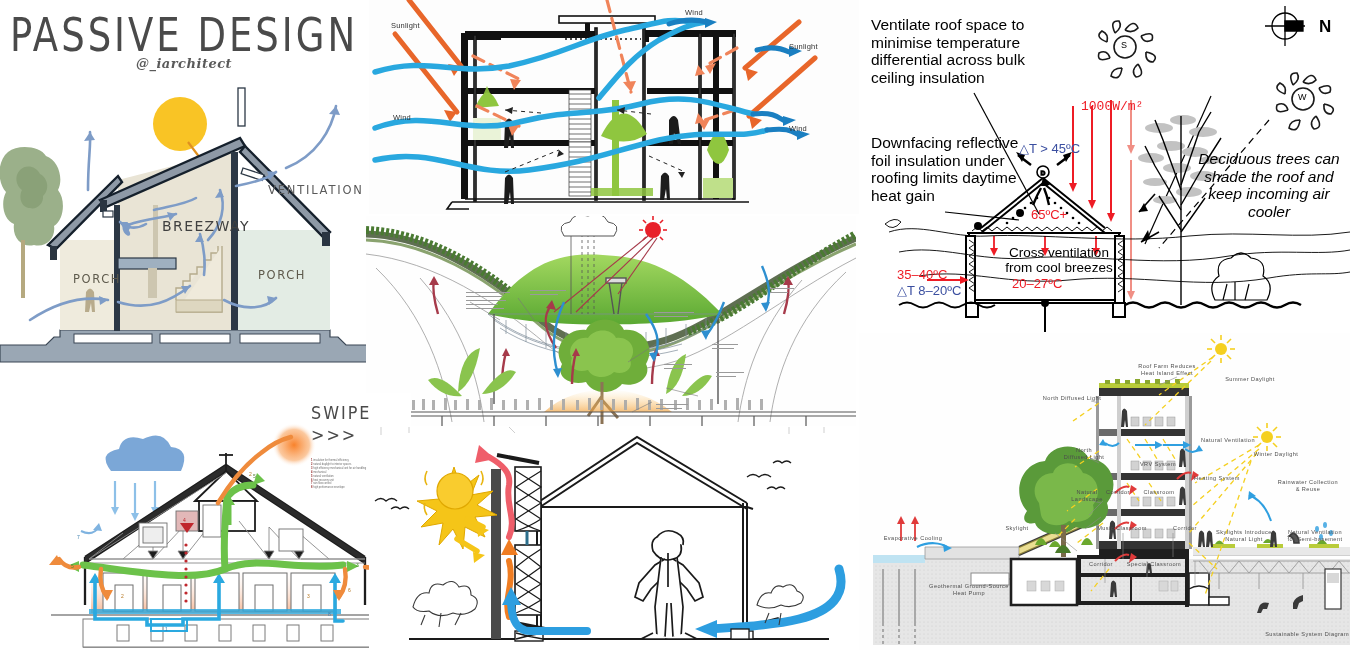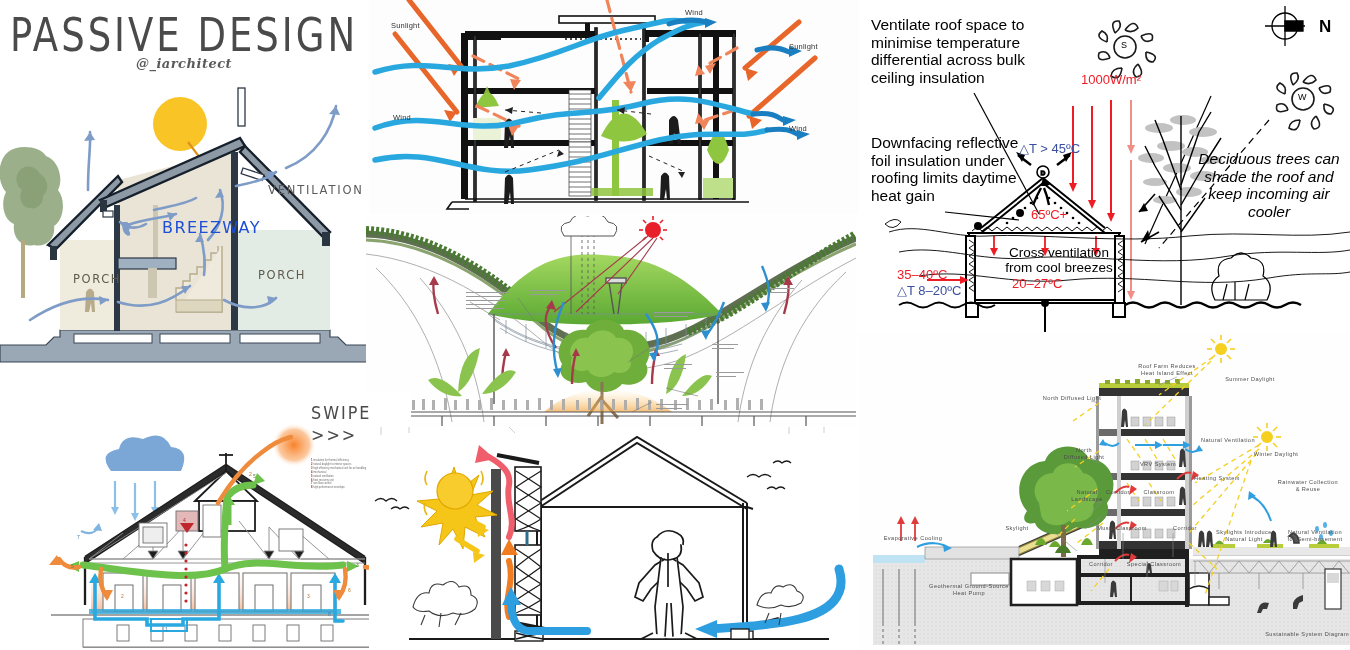--- a/index.html
+++ b/index.html
@@ -157,21 +157,21 @@
       <path d="M236,186 C256,182 270,178 276,172"></path>
       <path d="M276,172 l-9,-1 l3,9 z" fill="#7e9cc7" stroke="none"></path>
       <path d="M286,168 C316,156 332,130 336,106"></path>
       <path d="M336,106 l-7,8 l11,1 z" fill="#7e9cc7" stroke="none"></path>
       <path d="M146,224 C136,230 126,228 120,222"></path>
       <path d="M120,222 l4,8 l4,-8 z" fill="#7e9cc7" stroke="none"></path>
     </g>
   </svg>
 
   <div style="position:absolute;left:268px;top:183px;font-family:'DejaVu Sans',sans-serif;font-size:11.5px;letter-spacing:1.8px;color:#5a5a5a;">VENTILATION</div>
-  <div style="position:absolute;left:162px;top:218px;font-family:'DejaVu Sans',sans-serif;font-size:16px;letter-spacing:1.4px;color:#1d4ed8;">BREEZWAY</div>
+  <div style="position:absolute;left:162px;top:218px;font-family:'DejaVu Sans',sans-serif;font-size:14px;letter-spacing:1.4px;color:#404040;">BREEZWAY</div>
   <div style="position:absolute;left:73px;top:272px;font-family:'DejaVu Sans',sans-serif;font-size:11.5px;letter-spacing:1.6px;color:#5e5a4c;">PORCH</div>
   <div style="position:absolute;left:258px;top:268px;font-family:'DejaVu Sans',sans-serif;font-size:11.5px;letter-spacing:1.6px;color:#5e5a4c;">PORCH</div>
 </div>
 
 <div class="panel" id="p2">
   <svg class="svg-layer" viewBox="0 0 490 214">
 
     <g fill="#111">
       <rect x="92" y="33" width="40" height="7"></rect>
       <rect x="96" y="31" width="130" height="7"></rect>
@@ -504,21 +504,21 @@
     </g>
     <path d="M110,280 l-9,-4 l0,8 z" fill="#ee1c25"></path>
   </svg>
 
   <div class="t3" style="left:12px;top:134px;width:170px;">Downfacing reflective foil insulation under roofing limits daytime heat gain</div>
   <div class="t3" style="left:12px;top:16px;width:190px;">Ventilate roof space to minimise temperature differential across bulk ceiling insulation</div>
   <div class="t3 right" style="right:6px;top:150px;width:150px;">Deciduous trees can shade the roof and keep incoming air cooler</div>
   <div class="t3 small" style="left:145px;top:245px;width:110px;text-align:center;white-space:pre-line;">Cross ventilation
 from cool breezes</div>
 
-  <div class="t3 red" style="left:222px;top:73px;">1000W/m²</div>
+  <div class="t3 red" style="left:222px;top:100px;font-family:Liberation Mono, monospace;">1000W/m²</div>
   <div class="t3 blue" style="left:160px;top:142px;">△T &gt; 45ºC</div>
   <div class="t3 red" style="left:172px;top:208px;">65ºC+</div>
   <div class="t3 red" style="left:38px;top:268px;">35–40ºC</div>
   <div class="t3 blue" style="left:38px;top:284px;">△T 8–20ºC</div>
   <div class="t3 red" style="left:113px;top:277px;margin-left:40px;">20–27ºC</div>
 
   <div style="position:absolute;left:460px;top:17px;font-size:17px;font-weight:bold;color:#000;">N</div>
   <div style="position:absolute;left:262px;top:40px;font-size:9px;color:#000;">S</div>
   <div style="position:absolute;left:439px;top:92px;font-size:9px;color:#000;">W</div>
 </div>

